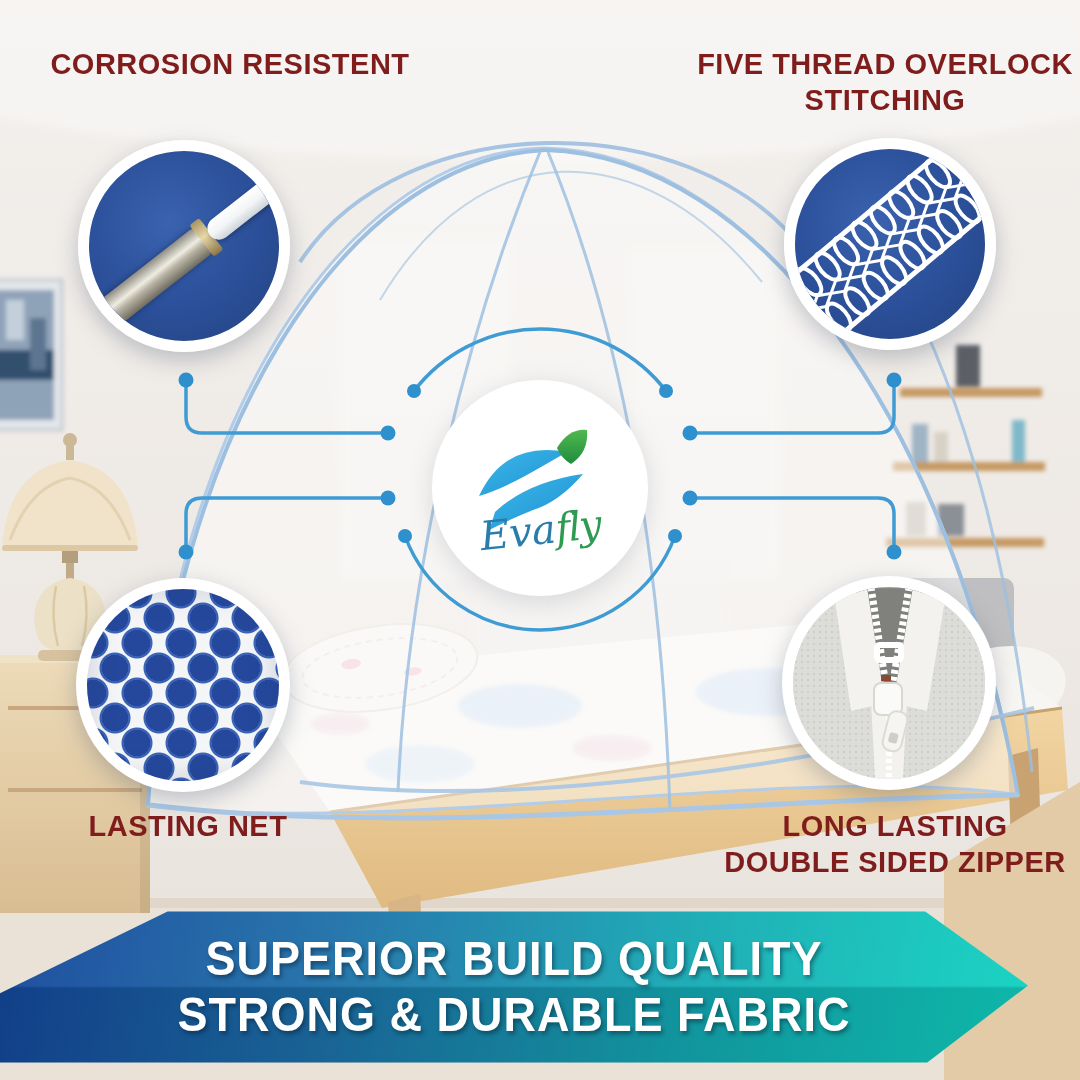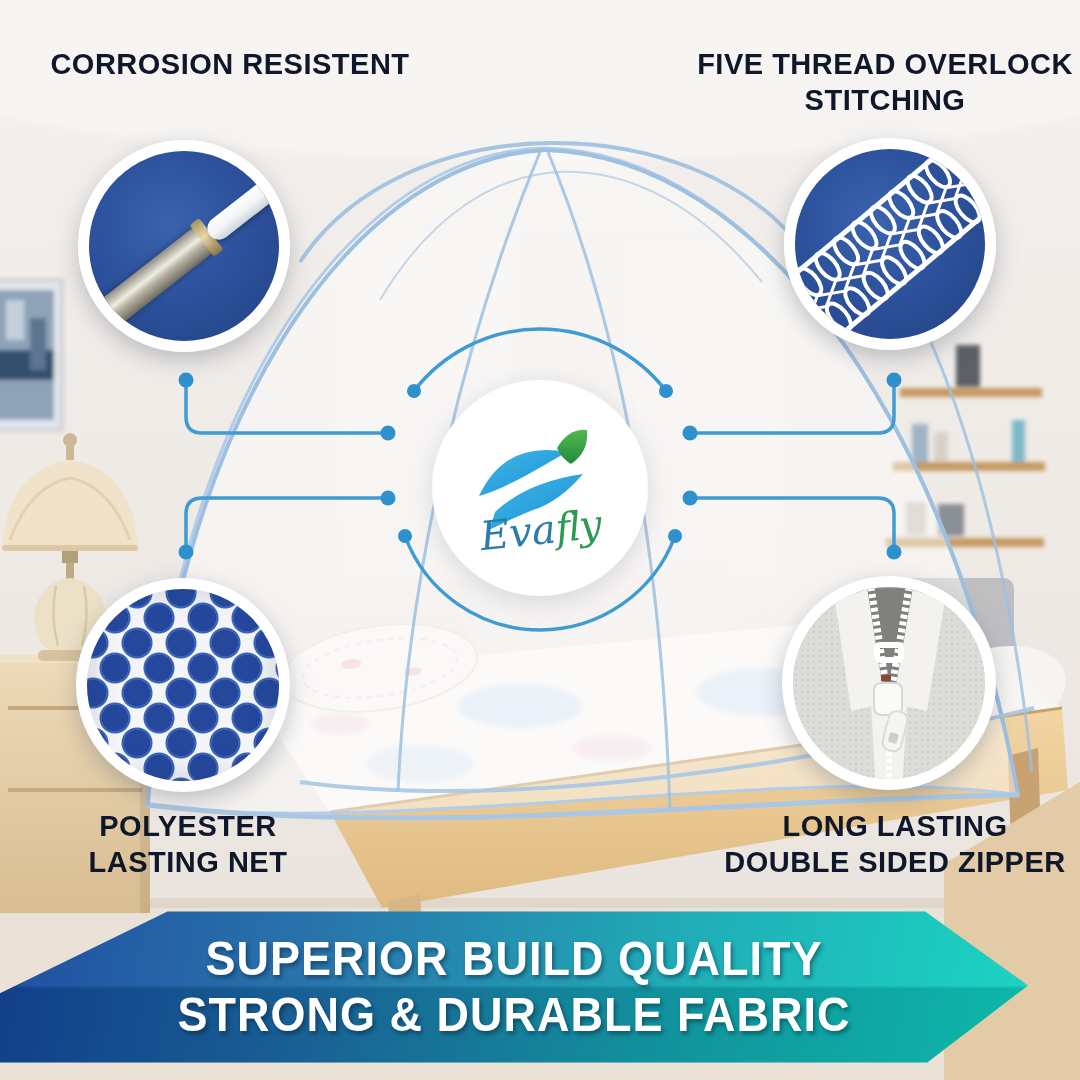--- a/index.html
+++ b/index.html
@@ -6,21 +6,21 @@
   .canvas{
     position:relative;width:1080px;height:1080px;margin:0 auto;
     overflow:hidden;background:#efebe7;
     font-family:"Liberation Sans", sans-serif;
   }
   .abs{position:absolute;}
   svg{display:block;}
 
   
   .callout-label{
-    position:absolute;text-align:center;color:#0f172a;
+    position:absolute;text-align:center;color:#7f1d1d;
     font-weight:700;font-size:29px;line-height:36px;letter-spacing:.5px;
   }
   .callout-label span{display:block;}
 
   
   .badge{
     position:absolute;border-radius:50%;border:11px solid #ffffff;
     box-shadow:0 8px 22px rgba(90,100,120,.35);
     overflow:hidden;box-sizing:border-box;
   }
@@ -372,21 +372,20 @@
   <div class="callout-label" style="left:10px;top:46px;width:440px;">
     <span>CORROSION RESISTENT</span>
   </div>
 
   <div class="callout-label" style="left:670px;top:46px;width:430px;">
     <span>FIVE THREAD OVERLOCK</span>
     <span>STITCHING</span>
   </div>
 
   <div class="callout-label" style="left:28px;top:808px;width:320px;">
-    <span>POLYESTER</span>
     <span>LASTING NET</span>
   </div>
 
   <div class="callout-label" style="left:700px;top:808px;width:390px;">
     <span>LONG LASTING</span>
     <span>DOUBLE SIDED ZIPPER</span>
   </div>
 
   <div class="banner">
     <div class="banner-line">SUPERIOR BUILD QUALITY</div>

